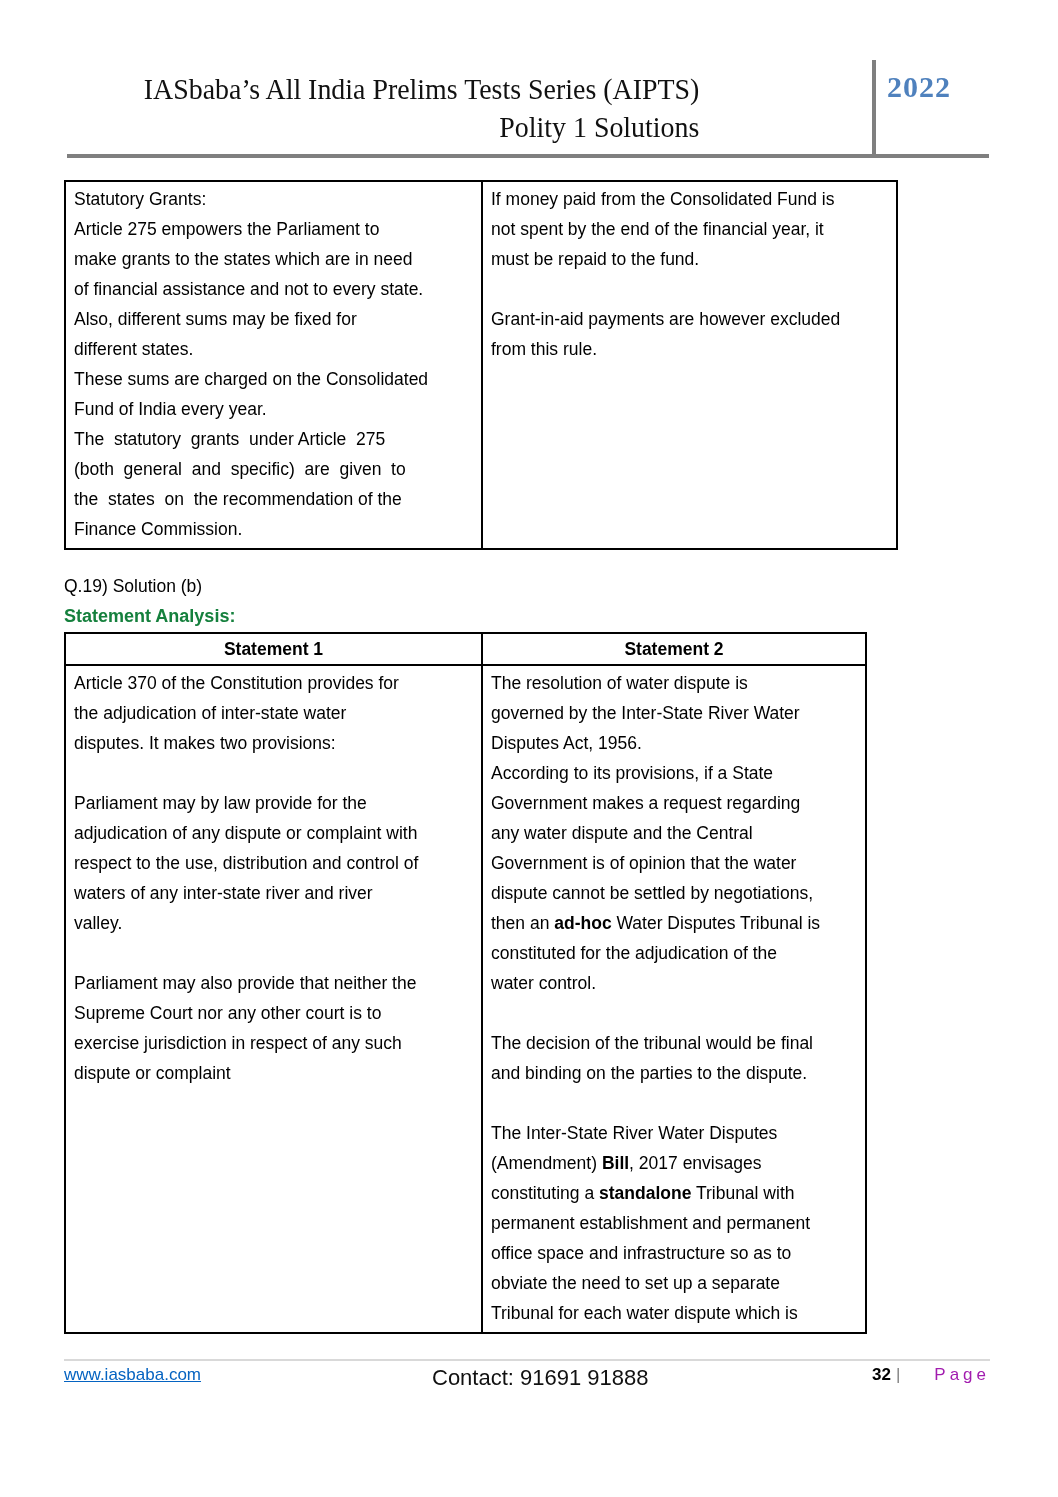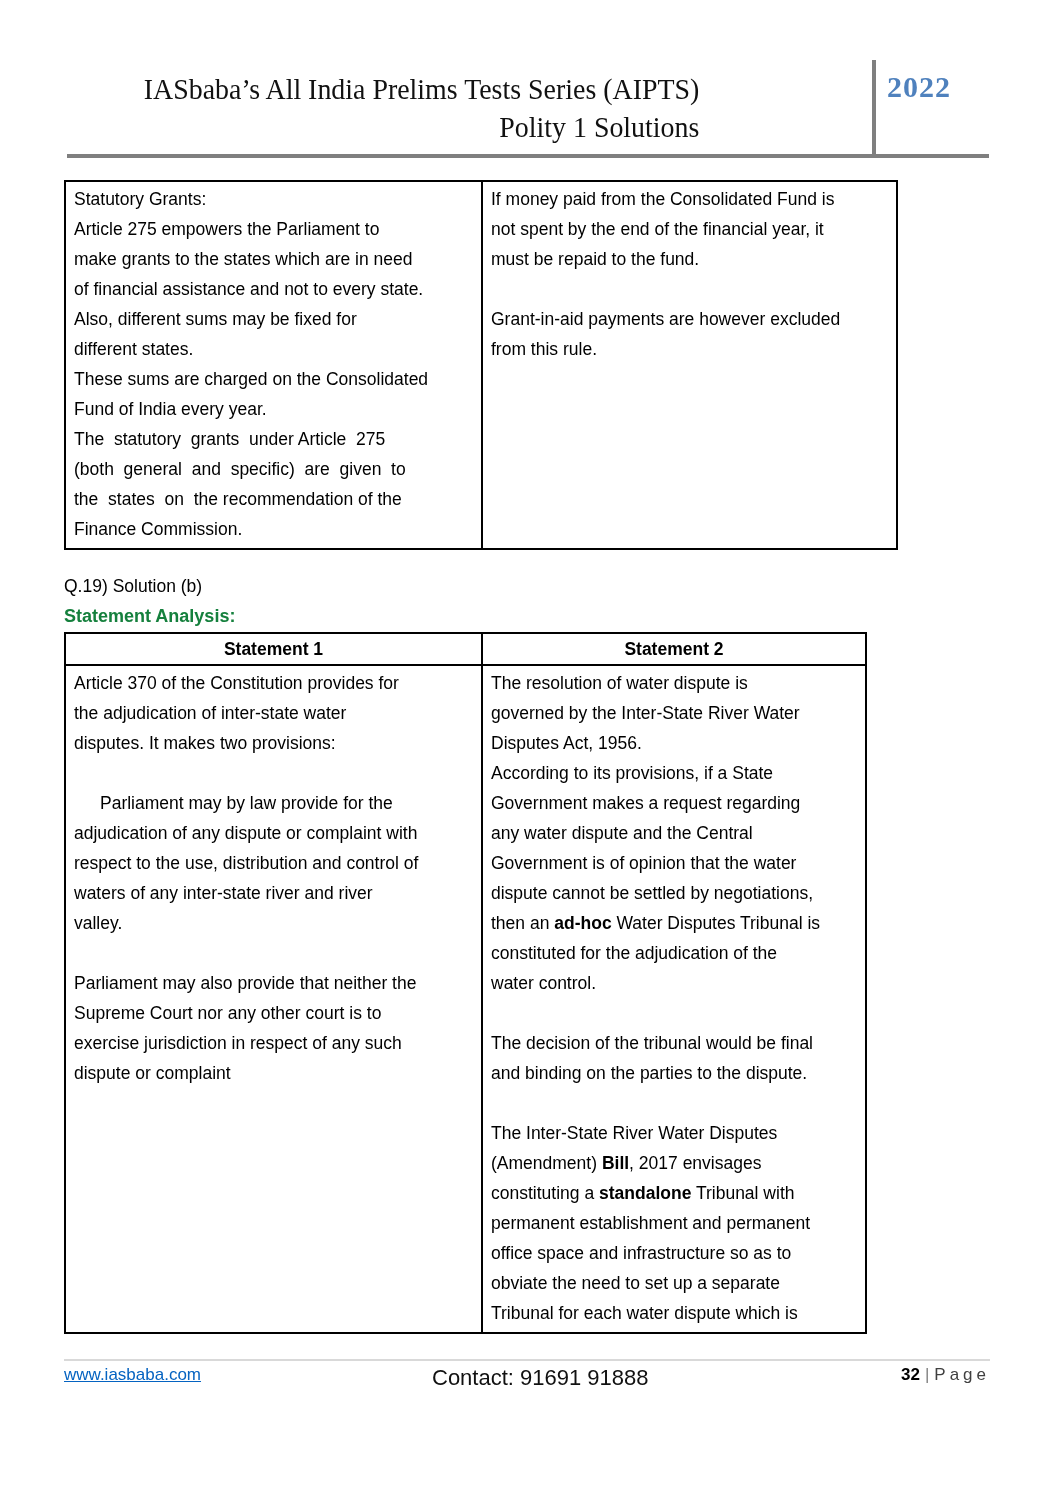--- a/index.html
+++ b/index.html
@@ -34,21 +34,21 @@
 
   .para-gap { height: 30px; }
   b { font-weight: bold; }
 
   .footer-line { position: absolute; left: 64px; top: 1359px; width: 926px; height: 2px; background: #d9d9d9; }
   .footer-link { position: absolute; left: 64px; top: 1365px; font-size: 17px; color: #0563c1; text-decoration: underline; }
   .footer-contact { position: absolute; left: 432px; top: 1365px; font-size: 22px; color: #111; }
   .footer-page { position: absolute; right: 68px; top: 1365px; font-size: 17px; }
   .footer-page .num { font-weight: bold; }
   .footer-page .sep { color: #7f7f7f; margin: 0 5px; }
-  .footer-page .pg { color: #404040; letter-spacing: 4px; }
+  .footer-page .pg { color: #a21caf; letter-spacing: 4px; margin-left: 29px; }
 </style>
 </head>
 <body>
 
 <div class="header">
   <div class="header-title">
     <div>IASbaba’s All India Prelims Tests Series (AIPTS)</div>
     <div>Polity 1 Solutions</div>
   </div>
   <div class="header-vline"></div>
@@ -102,21 +102,21 @@
   </tr>
   <tr class="body">
     <td class="left cell-text">
       <div>
             <div style="white-space: pre;">Article 370 of the Constitution provides for</div>
             <div style="white-space: pre;">the adjudication of inter-state water</div>
             <div style="white-space: pre;">disputes. It makes two provisions:</div>
           </div>
       <div class="para-gap"></div>
       <div>
-            <div style="white-space: pre; margin-left: 26px;">Parliament may by law provide for the</div>
+            <div style="white-space: pre;">Parliament may by law provide for the</div>
             <div style="white-space: pre;">adjudication of any dispute or complaint with</div>
             <div style="white-space: pre;">respect to the use, distribution and control of</div>
             <div style="white-space: pre;">waters of any inter-state river and river</div>
             <div style="white-space: pre;">valley.</div>
           </div>
       <div class="para-gap"></div>
       <div>
             <div style="white-space: pre;">Parliament may also provide that neither the</div>
             <div style="white-space: pre;">Supreme Court nor any other court is to</div>
             <div style="white-space: pre;">exercise jurisdiction in respect of any such</div>

